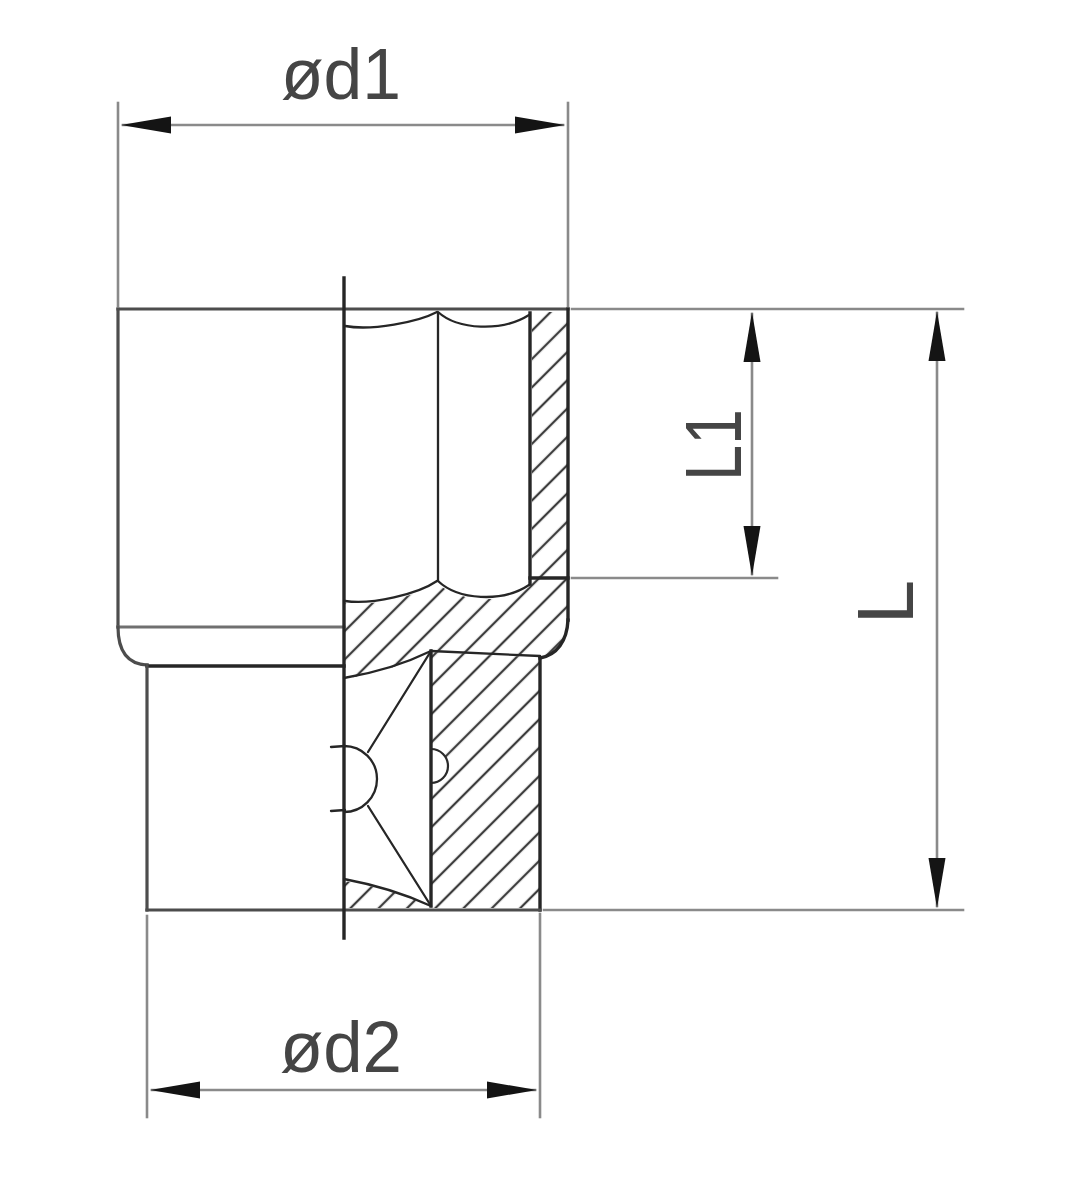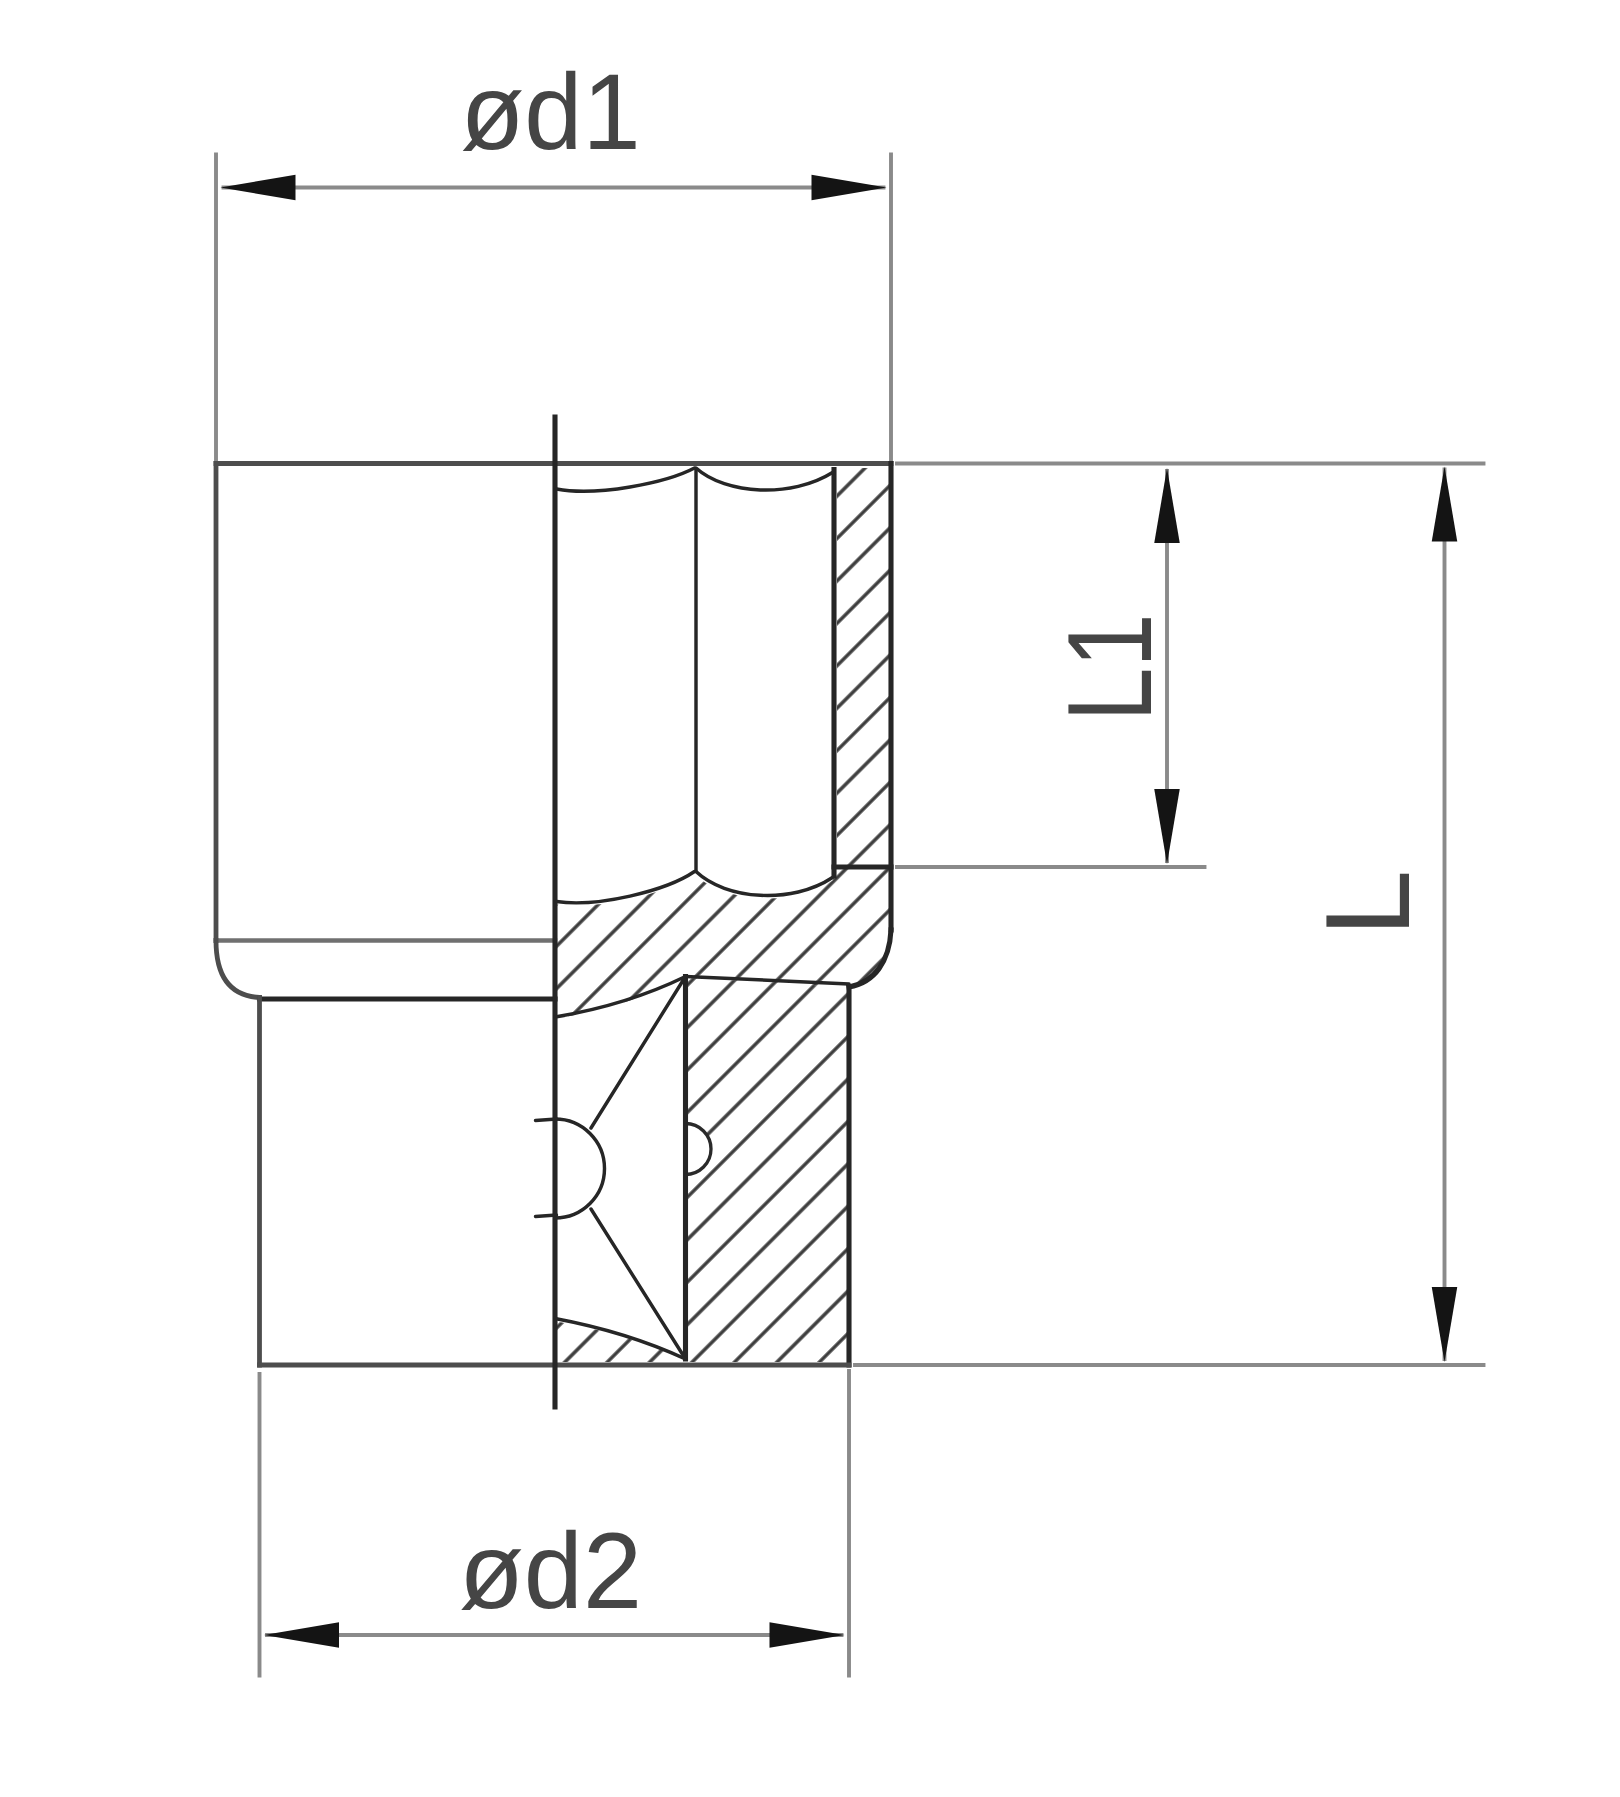--- a/index.html
+++ b/index.html
@@ -6,21 +6,21 @@
     --background:#ffffff;
     --outline-dark:#262626;
     --outline-medium:#4d4d4d;
     --outline-light:#707070;
     --dimension-line:#8a8a8a;
     --arrowhead:#141414;
     --hatch:#3c3c3c;
     --label-text:#454545;
   }
   html,body{margin:0;padding:0;background:#fff;}
-  .canvas{position:relative;width:994px;height:1198px;background:var(--background);overflow:hidden;padding-left:26px;}
+  .canvas{position:relative;width:994px;height:1198px;background:var(--background);overflow:hidden;}
   svg{display:block;}
   .ln-dark{stroke:var(--outline-dark);stroke-width:3.4;fill:none;stroke-linecap:square;}
   .ln-med{stroke:var(--outline-medium);stroke-width:3.2;fill:none;stroke-linecap:square;}
   .ln-lt{stroke:var(--outline-light);stroke-width:3;fill:none;stroke-linecap:square;}
   .ln-thin{stroke:var(--outline-dark);stroke-width:2.3;fill:none;stroke-linecap:round;}
   .ln-dim{stroke:var(--dimension-line);stroke-width:2.6;fill:none;stroke-linecap:square;}
   .arrow{fill:var(--arrowhead);stroke:none;}
   .hatch-fill{fill:url(#hatchPattern);stroke:none;}
   .white-fill{fill:#ffffff;}
   .lbl{fill:var(--label-text);font-family:"Liberation Sans",sans-serif;font-weight:400;}

